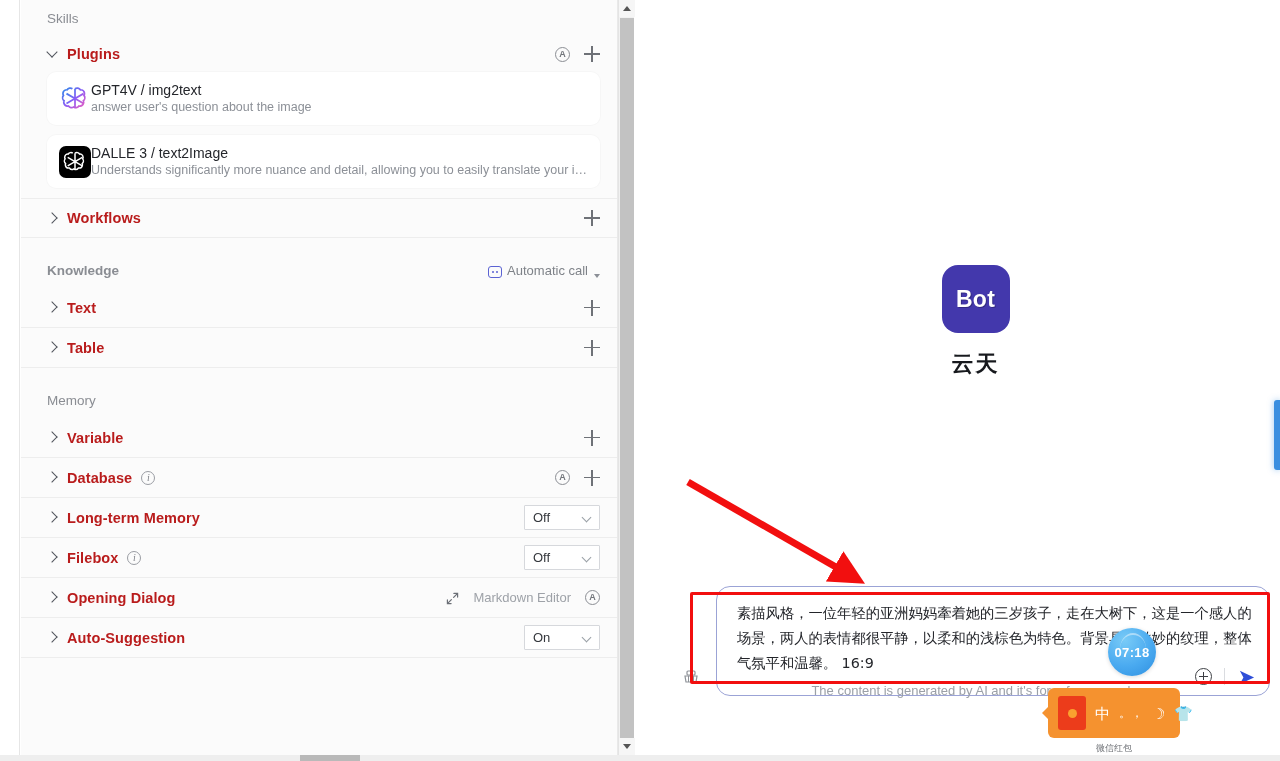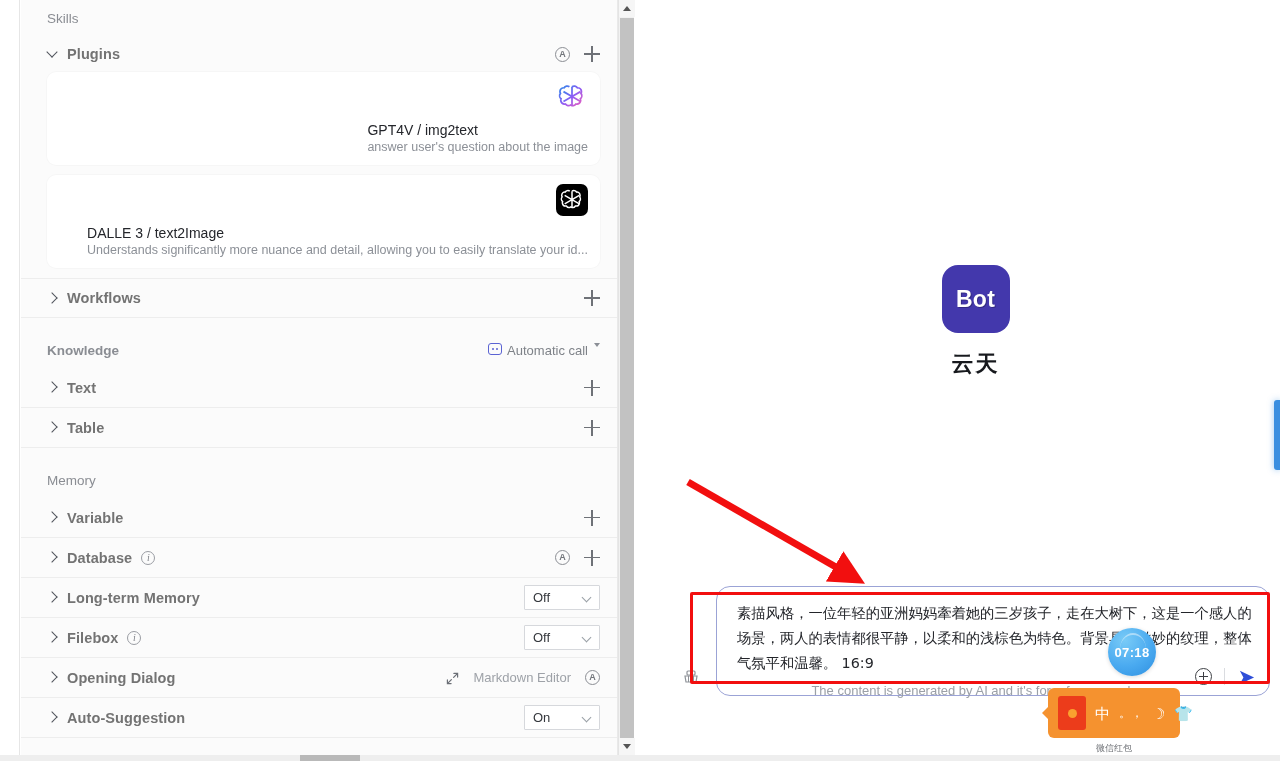--- a/index.html
+++ b/index.html
@@ -36,21 +36,21 @@
   }
   .section-head-row .section-title { padding-left: 0; height: auto; font-weight: bold; }
 
   .row {
     display: flex; align-items: center; justify-content: space-between;
     height: 40px; padding: 0 18px 0 26px;
     border-bottom: 1px solid #ededed;
   }
   .row.no-border { border-bottom: none; }
   .row-left { display: flex; align-items: center; gap: 9px; }
-  .row-label { font-size: 14.5px; font-weight: 700; color: #737373; letter-spacing: .1px; }
+  .row-label { font-size: 14.5px; font-weight: 700; color: #b91c1c; letter-spacing: .1px; }
   .row-right { display: flex; align-items: center; gap: 14px; }
 
   .chev {
     width: 11px; height: 11px; position: relative; display: inline-block;
   }
   .chev::before {
     content: ""; position: absolute; left: 1px; top: 1px;
     width: 7px; height: 7px;
     border-right: 1.6px solid #50545c; border-bottom: 1.6px solid #50545c;
     transform: rotate(-45deg);
@@ -88,36 +88,35 @@
   .select-box .caret::before {
     content: ""; position: absolute; left: 0; top: 0;
     width: 6px; height: 6px;
     border-right: 1.4px solid #9aa0a6; border-bottom: 1.4px solid #9aa0a6;
     transform: rotate(45deg);
   }
 
   
   .plugin-card {
     margin: 0 18px 10px 26px; background: #fff; border-radius: 9px;
-    display: flex; align-items: flex-end; gap: 8px; padding: 9px 12px;
+    display: flex; align-items: center; gap: 0; padding: 9px 12px;
     box-shadow: 0 0 0 1px rgba(0,0,0,.02);
-    flex-direction: column;
   }
   .plugin-icon { width: 32px; height: 32px; border-radius: 7px; flex: none; }
   .plugin-icon.dalle { background: #000; display: flex; align-items: center; justify-content: center; }
   .plugin-icon.gptv  { display: flex; align-items: center; justify-content: center; }
   .plugin-text { min-width: 0; }
   .plugin-name { font-size: 14px; color: #24262b; line-height: 18px; }
   .plugin-desc {
     font-size: 12.5px; color: #8c9097; line-height: 17px;
     white-space: nowrap; overflow: hidden; text-overflow: ellipsis; max-width: 505px;
   }
 
   .auto-call {
-    display: flex; align-items: flex-start; gap: 5px; font-size: 13px; color: #7e8288; cursor: pointer;
+    display: flex; align-items: flex-end; gap: 5px; font-size: 13px; color: #7e8288; cursor: pointer;
   }
   .auto-call .ac-icon {
     width: 14px; height: 12px; border: 1.3px solid #5b63d3; border-radius: 3px;
     display: flex; align-items: center; justify-content: center; gap: 2px;
   }
   .auto-call .ac-icon i { width: 2px; height: 2px; background: #5b63d3; border-radius: 50%; display: block; }
   .auto-call .tri {
     width: 0; height: 0; border-left: 3.5px solid transparent; border-right: 3.5px solid transparent;
     border-top: 4.5px solid #8b8f96; margin-left: 1px;
   }

